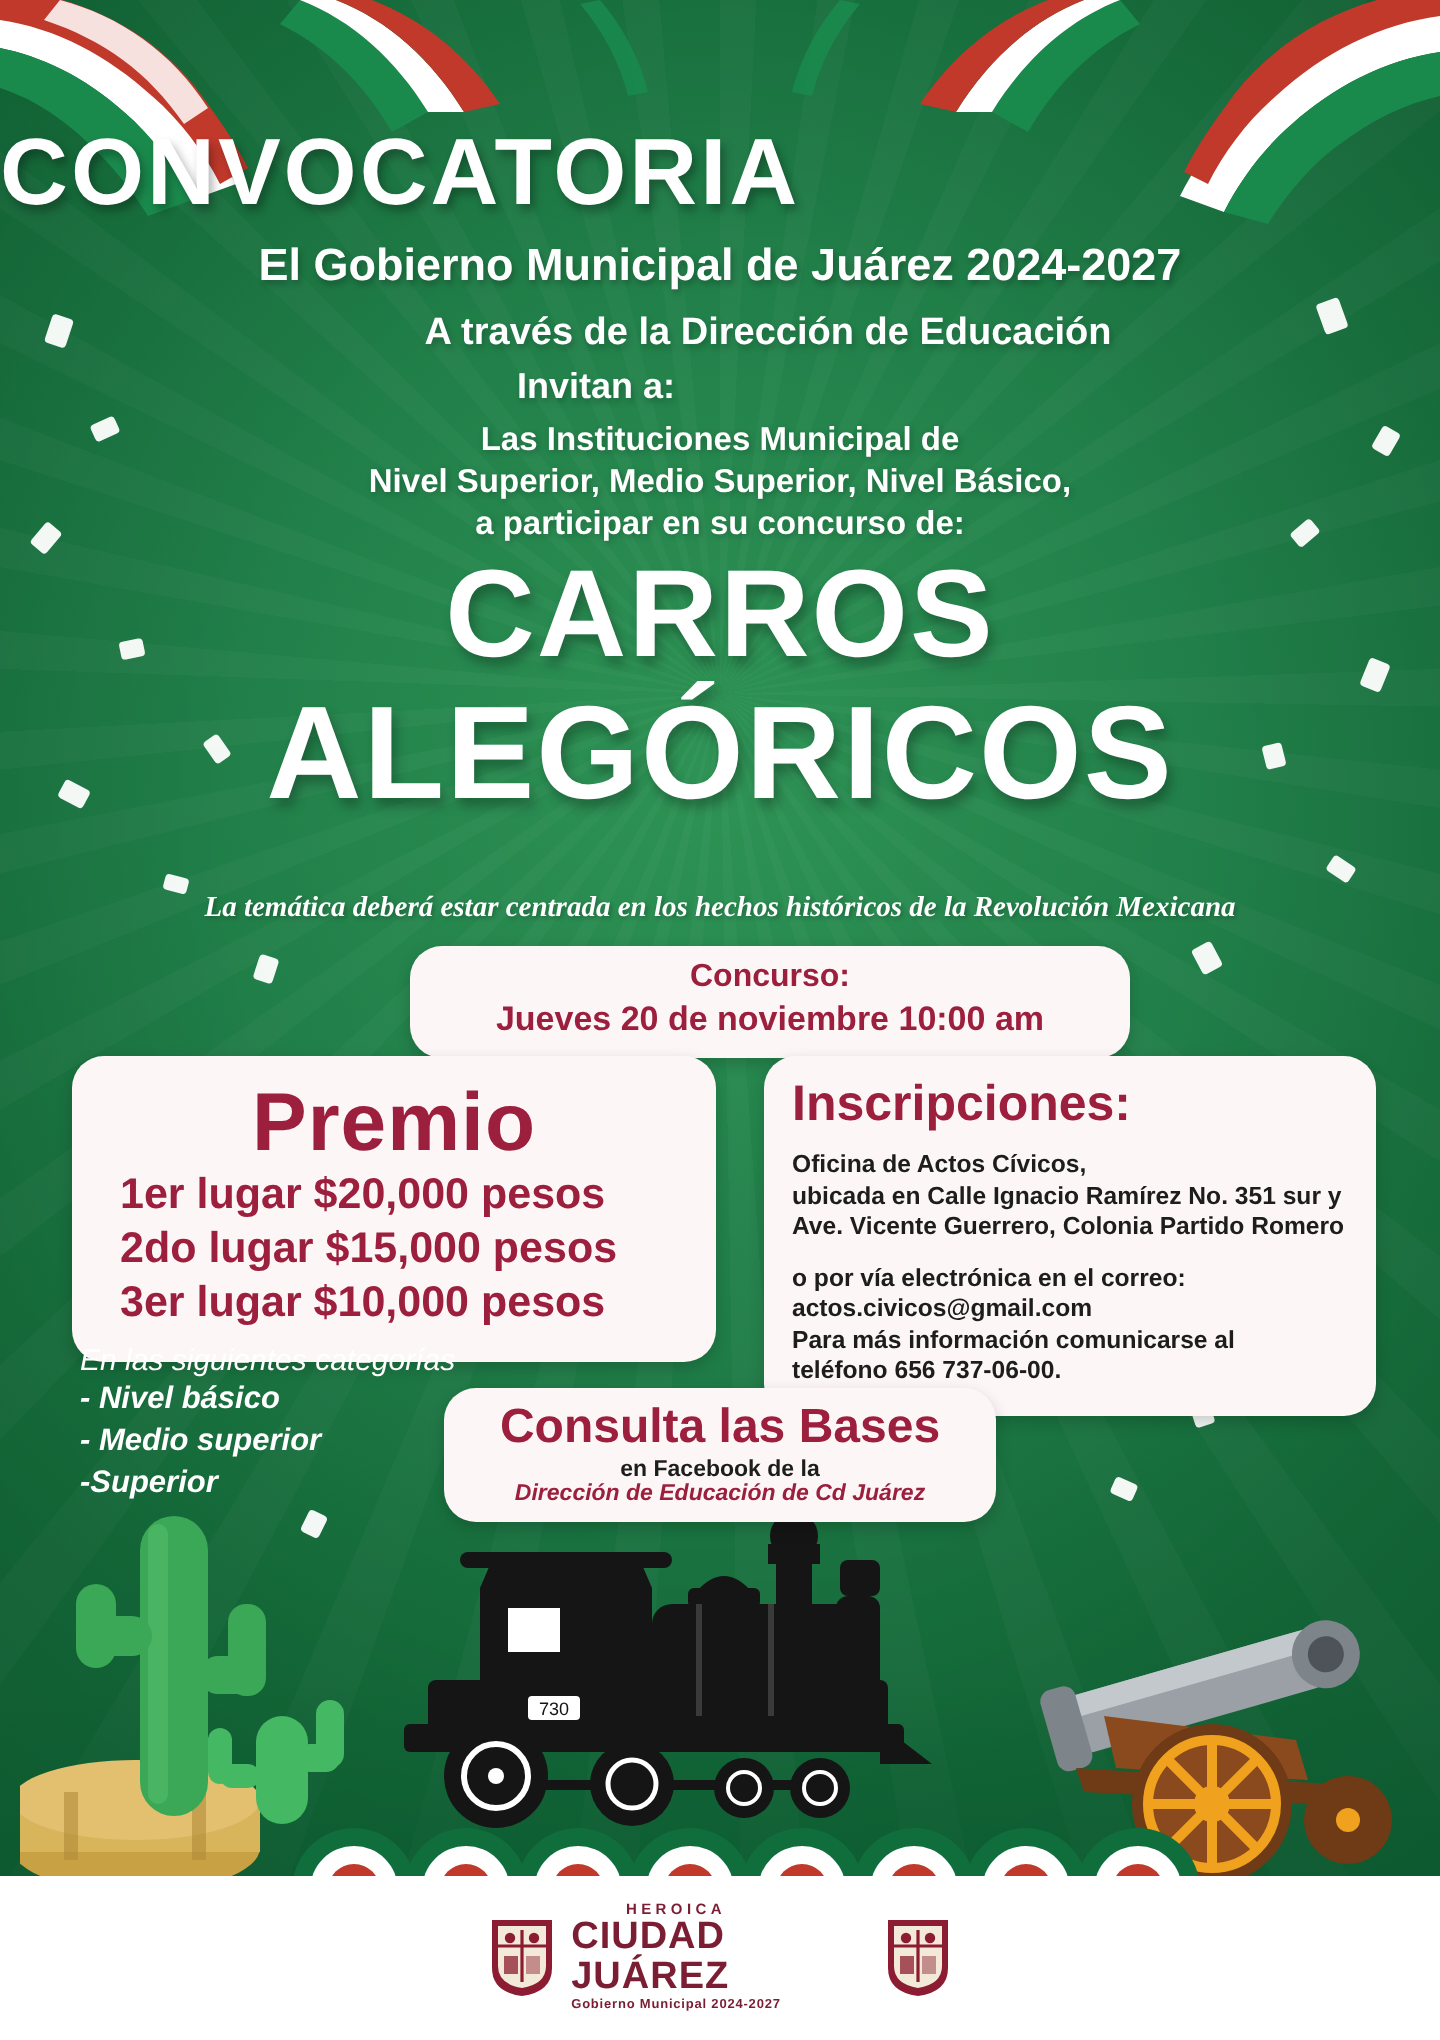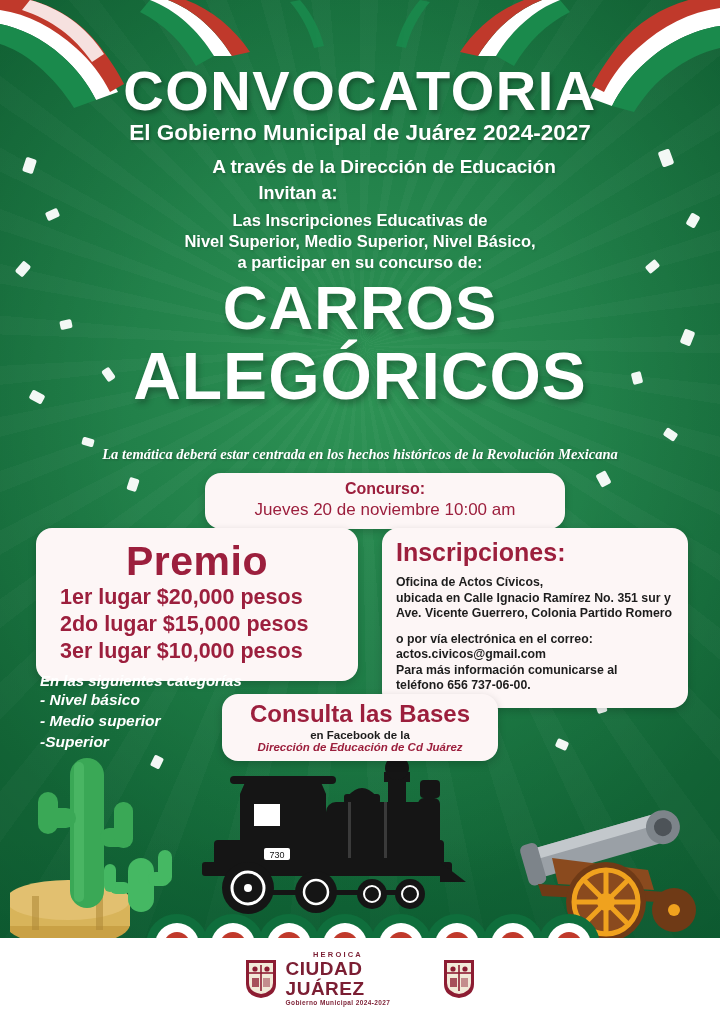--- a/index.html
+++ b/index.html
@@ -30,22 +30,22 @@
   }
 
   
   .ribbons { position:absolute; top:0; left:0; width:720px; height:120px; }
   
   .confetti { position:absolute; background:#fff; border-radius:2px; opacity:.95; }
 
   
   .content { position:absolute; inset:0; }
   .title {
-    position:absolute; top:58px; left:0; width:720px; text-align:center;
-    color:#fff; font-size:56px; font-weight:bold; letter-spacing:1.5px;
+    position:absolute; top:58px; left:0; width:720px; 
+    color:#fff; font-size:47px; font-weight:bold; letter-spacing:1.5px;
     text-shadow:2px 3px 5px rgba(0,0,0,.30);
   }
   .subtitle1 {
     position:absolute; top:120px; width:720px; text-align:center;
     color:#fff; font-size:22.5px; font-weight:bold;
     text-shadow:1px 2px 3px rgba(0,0,0,.25);
   }
   .subtitle2 {
     position:absolute; top:156px; width:720px; text-align:center;
     color:#fff; font-size:19px; font-weight:bold;
@@ -81,21 +81,21 @@
 
   
   .card {
     position:absolute; background:#fdf6f6; border-radius:16px;
     box-shadow:0 3px 8px rgba(0,0,0,.18);
   }
   .concurso {
     left:205px; top:473px; width:360px; padding:7px 10px 9px; text-align:center;
   }
   .concurso .c1 { color:#9c1f3d; font-size:16px; font-weight:bold; }
-  .concurso .c2 { color:#9c1f3d; font-size:17px; font-weight:normal; margin-top:2px; }
+  .concurso .c2 { color:#9c1f3d; font-size:17px; font-weight:bold; margin-top:2px; }
 
   
   .premio { left:36px; top:528px; width:322px; padding:10px 10px 16px; text-align:center; }
   .premio h2 {
     color:#9c1f3d; font-size:41px; font-weight:bold; letter-spacing:0.5px; line-height:46px;
   }
   .premio .pl {
     color:#9c1f3d; font-size:21.5px; font-weight:bold; line-height:27px; text-align:left;
     padding-left:14px;
   }
@@ -103,21 +103,21 @@
   
   .insc { left:382px; top:528px; width:306px; padding:10px 14px 14px; }
   .insc h3 {
     color:#9c1f3d; font-size:25px; font-weight:bold; margin-bottom:8px;
   }
   .insc p { color:#1d1d1d; font-size:12.3px; font-weight:bold; line-height:15.5px; }
   .insc p.gap { margin-top:10px; }
 
   
   .cats { position:absolute; left:40px; top:672px; width:300px; color:#fff; }
-  .cats .head { font-size:15px; font-weight:bold; font-style:italic; }
+  .cats .head { font-size:15px; font-weight:normal; font-style:italic; }
   .cats .it { font-size:15.5px; font-weight:bold; font-style:italic; line-height:21px; }
 
   
   .consulta { left:222px; top:694px; width:276px; padding:6px 8px 8px; text-align:center; }
   .consulta .t { color:#9c1f3d; font-size:24px; font-weight:bold; }
   .consulta .s1 { color:#1d1d1d; font-size:11.5px; font-weight:bold; margin-top:1px; }
   .consulta .s2 { color:#9c1f3d; font-size:11.5px; font-weight:bold; font-style:italic; }
 
   
   .ground {
@@ -345,21 +345,21 @@
         <div class="r3"></div>
       </div>
   </div>
 
   <div class="content">
     <div class="title">CONVOCATORIA</div>
     <div class="subtitle1">El Gobierno Municipal de Juárez 2024-2027</div>
     <div class="subtitle2">A través de la Dirección de Educación</div>
     <div class="subtitle3">Invitan a:</div>
     <div class="inst">
-      <div>Las Inscripciones Educativas de</div>
+      <div>Las Instituciones Municipal de</div>
       <div>Nivel Superior, Medio Superior, Nivel Básico,</div>
       <div>a participar en su concurso de:</div>
     </div>
     <div class="big1">CARROS</div>
     <div class="big2">ALEGÓRICOS</div>
     <div class="tema">La temática deberá estar centrada en los hechos históricos de la  Revolución Mexicana</div>
 
     <div class="card concurso">
       <div class="c1">Concurso:</div>
       <div class="c2">Jueves 20 de noviembre 10:00 am</div>

